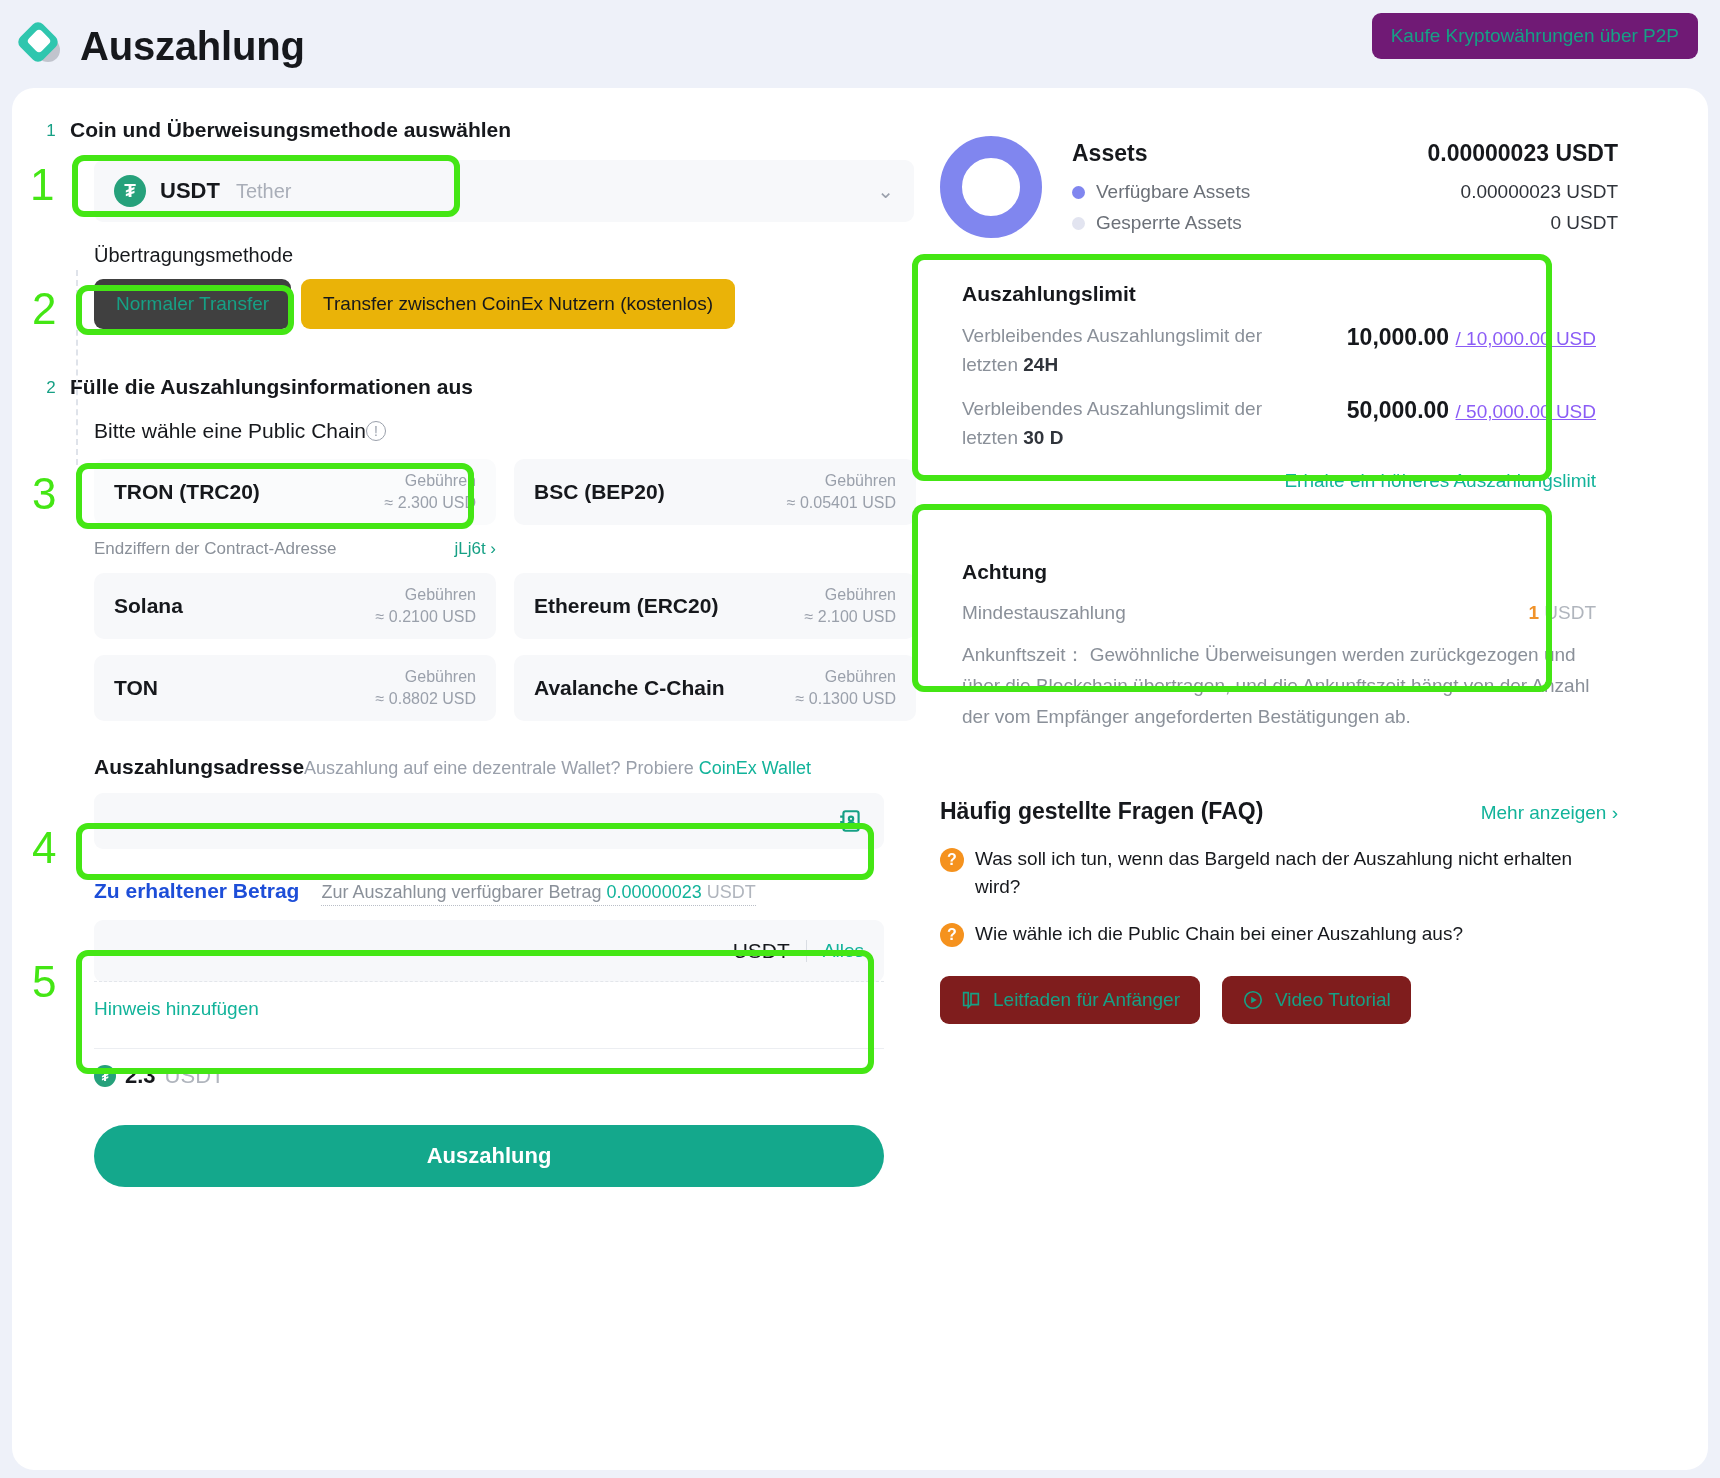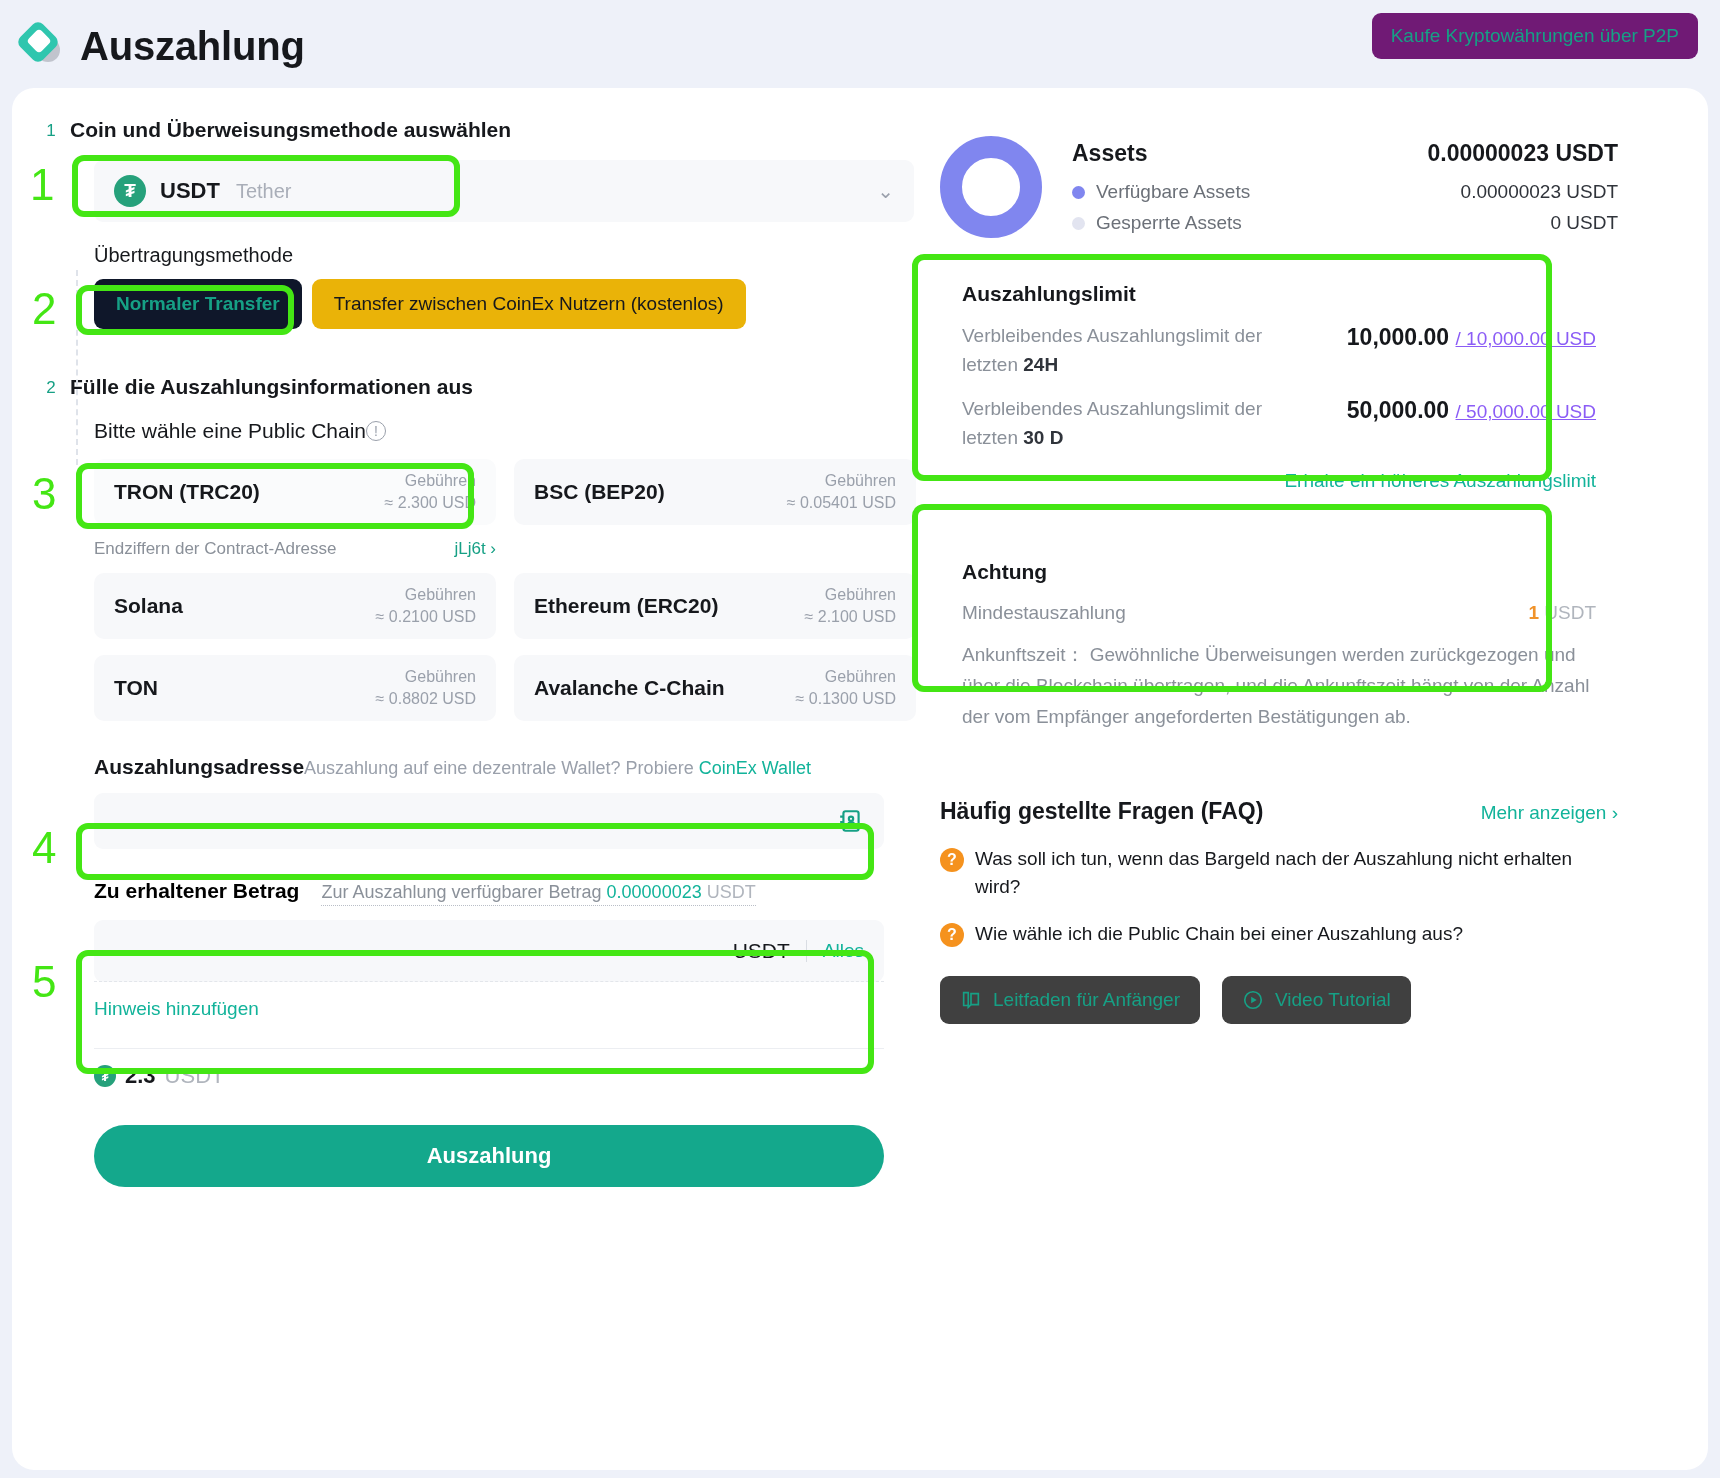--- a/index.html
+++ b/index.html
@@ -84,21 +84,21 @@
   .coin-name { font-size: 20px; color: #a9aeb8; margin-left: 16px; }
   .chev { margin-left: auto; color: #9aa0ab; font-size: 20px; }
 
   .sub-label { margin: 22px 0 0 56px; font-size: 20px; color: #16181c; }
 
   .method-row { margin: 12px 0 0 56px; display: flex; gap: 10px; }
   .method {
     height: 50px; border-radius: 9px; display: flex; align-items: center;
     padding: 0 22px; font-size: 19px; cursor: pointer;
   }
-  .method.active { background: #0f172a; color: #16a085; font-weight: bold; }
+  .method.active { background: #404040; color: #16a085; }
   .method.idle { background: #eab308; color: #16181c; }
 
   .sec2 { margin-top: 46px; }
   .note-line { margin: 18px 0 0 56px; font-size: 21px; color: #16181c; display: flex; align-items: center; }
   .info-ring {
     width: 20px; height: 20px; border-radius: 50%; border: 1.6px solid #9aa0ab;
     font-size: 14px; color: #9aa0ab; display: flex; align-items: center; justify-content: center;
   }
 
   
@@ -125,21 +125,21 @@
   .addr-hint .lk { color: #12b39a; cursor: pointer; }
 
   .addr-input {
     margin: 14px 0 0 56px; width: 790px; height: 56px;
     background: #f7f8fa; border-radius: 9px; display: flex;
     align-items: center; justify-content: flex-end; padding: 0 20px;
   }
   .book-ic { width: 26px; height: 26px; color: #16a085; }
 
   .amt-head { margin: 30px 0 0 56px; display: flex; align-items: baseline; gap: 22px; }
-  .amt-title { font-size: 21px; font-weight: 700; color: #000000; }
+  .amt-title { font-size: 21px; font-weight: 700; color: #1d4ed8; }
   .amt-avail { font-size: 18px; color: #8a9099; border-bottom: 1px dotted #b9bec7; padding-bottom: 2px; }
   .amt-avail .v { color: #12b39a; }
   .amt-avail .u { color: #b0b5bd; }
 
   .amt-box {
     margin: 14px 0 0 56px; width: 790px; background: #f7f8fa; border-radius: 9px;
   }
   .amt-top {
     height: 62px; display: flex; align-items: center; justify-content: flex-end;
     padding: 0 20px; gap: 16px; border-bottom: 1px dashed #e3e6eb;
@@ -206,21 +206,21 @@
   .faq-head { margin-top: 46px; display: flex; align-items: baseline; justify-content: space-between; }
   .faq-title { font-size: 23px; font-weight: 700; color: #16181c; }
   .faq-more { font-size: 19px; color: #12b39a; cursor: pointer; }
   .faq-item { margin-top: 20px; display: flex; gap: 11px; align-items: flex-start; }
   .q-ic { width: 24px; min-width: 24px; height: 24px; border-radius: 50%; background: #f5921e;
     color: #fff; font-size: 16px; font-weight: 700; display: flex; align-items: center;
     justify-content: center; margin-top: 3px; }
   .faq-q { font-size: 19px; color: #16181c; line-height: 1.45; }
   .tut-row { margin-top: 28px; display: flex; gap: 22px; }
   .tut {
-    background: #404040; color: #16a085; border: none; border-radius: 9px;
+    background: #7f1d1d; color: #16a085; border: none; border-radius: 9px;
     height: 48px; padding: 0 20px; font-size: 19px; display: flex; align-items: center;
     gap: 11px; cursor: pointer; font-family: "Liberation Sans", sans-serif;
   }
 </style>
 </head>
 <body>
 
 <div class="topbar">
   <div class="brand">
     <div class="logo-mark">

